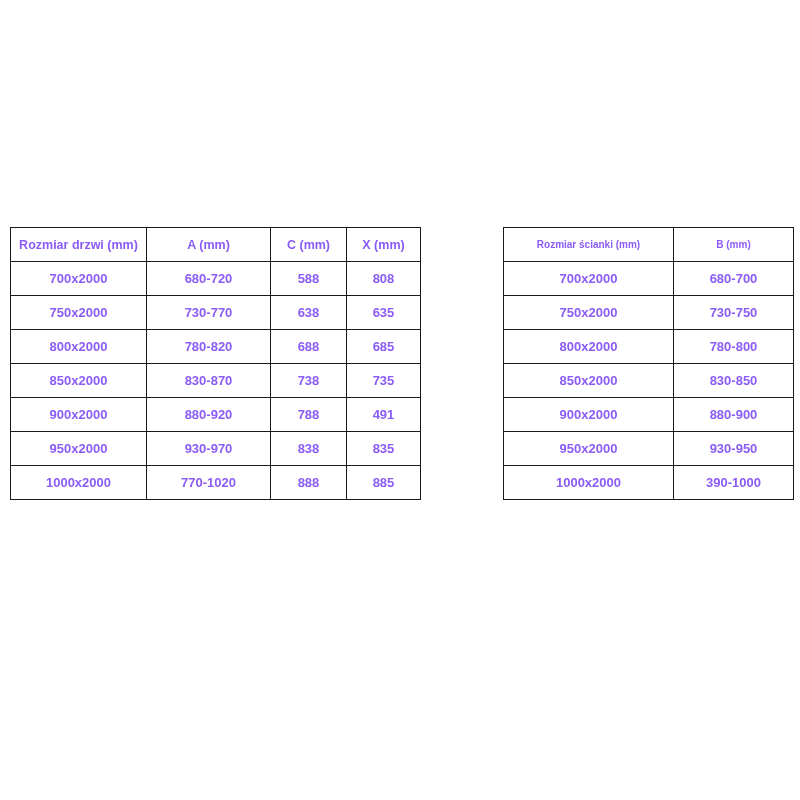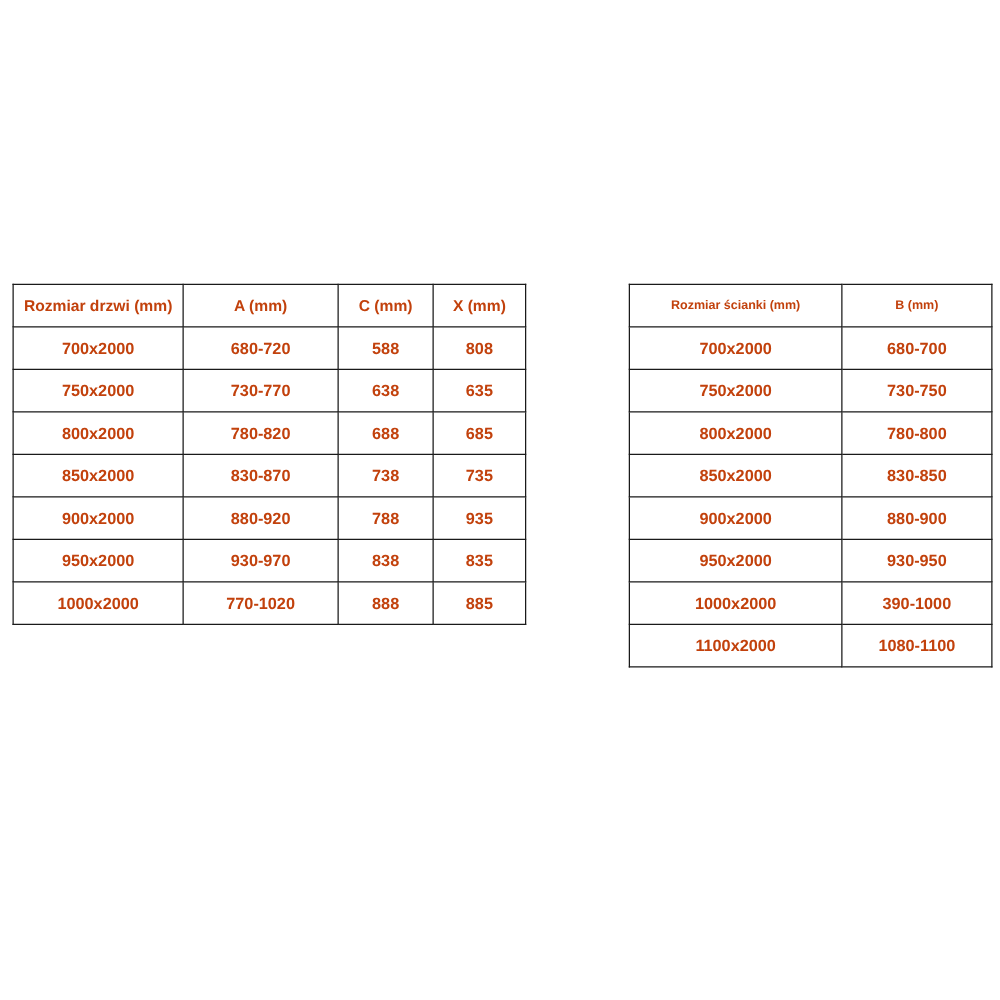--- a/index.html
+++ b/index.html
@@ -25,21 +25,21 @@
   table.spec {
     border-collapse: collapse;
     table-layout: fixed;
   }
   table.spec th,
   table.spec td {
     border: 1px solid #1a1a1a;
     text-align: center;
     vertical-align: middle;
     font-weight: bold;
-    color: #c2410c;
+    color: #8b5cf6;
     font-size: 13px;
     height: 34px;
     padding: 0 4px;
     box-sizing: border-box;
     white-space: nowrap;
   }
   
   #table-doors {
     position: absolute;
     left: 10px;
@@ -105,21 +105,21 @@
       <tr>
         <td>850x2000</td>
         <td>830-870</td>
         <td>738</td>
         <td>735</td>
       </tr>
       <tr>
         <td>900x2000</td>
         <td>880-920</td>
         <td>788</td>
-        <td>935</td>
+        <td>491</td>
       </tr>
       <tr>
         <td>950x2000</td>
         <td>930-970</td>
         <td>838</td>
         <td>835</td>
       </tr>
       <tr>
         <td>1000x2000</td>
         <td>770-1020</td>
@@ -162,20 +162,16 @@
         <td>880-900</td>
       </tr>
       <tr>
         <td>950x2000</td>
         <td>930-950</td>
       </tr>
       <tr>
         <td>1000x2000</td>
         <td>390-1000</td>
       </tr>
-      <tr>
-        <td>1100x2000</td>
-        <td>1080-1100</td>
-      </tr>
     </tbody>
   </table>
 
 </div>
 
 </body></html>

